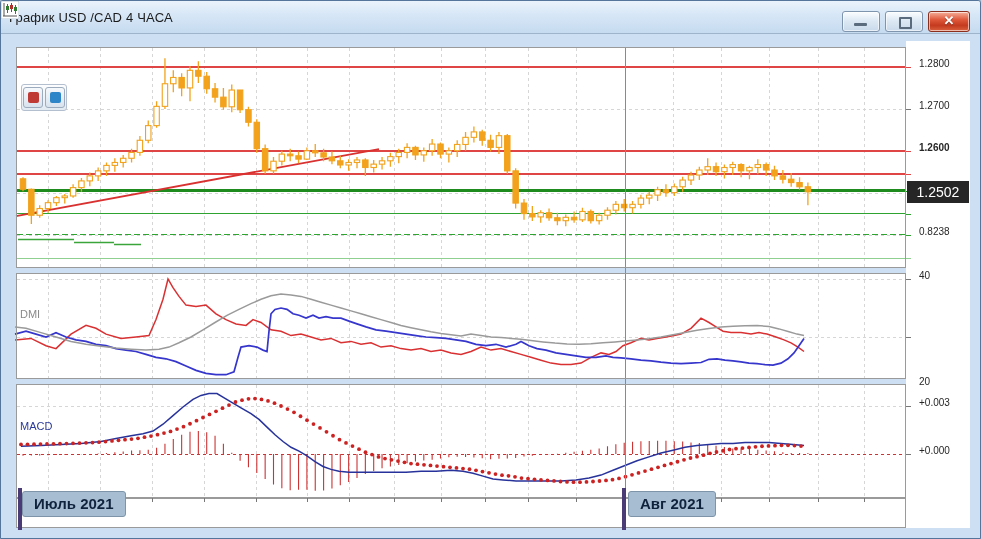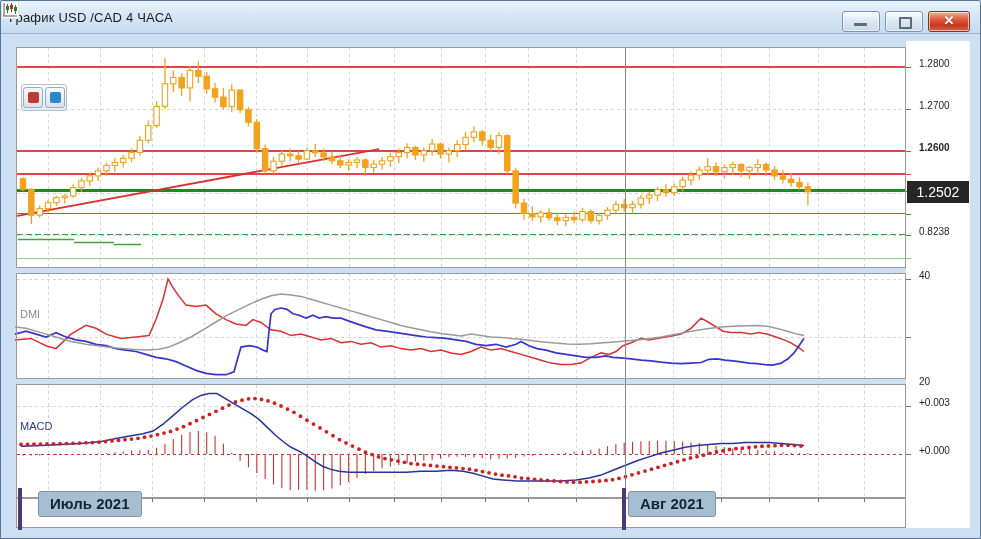--- a/index.html
+++ b/index.html
@@ -603,21 +603,21 @@
         </div>
       <div class="lgbtn">
           <span class="chip" id="chip1" style="background: rgb(46, 134, 200);"></span>
         </div>
     </div>
 
     <div class="panel-label" id="dmi-label">DMI</div>
     <div class="panel-label" id="macd-label">MACD</div>
 
     <div class="month-bar" id="mbar0" style="left: 17px;"></div>
-    <div class="month-box" id="mbox0" style="left: 21px; margin-left: 16px;">Июль 2021</div>
+    <div class="month-box" id="mbox0" style="left: 21px;">Июль 2021</div>
     <div class="month-bar" id="mbar1" style="left: 621px;"></div>
     <div class="month-box" id="mbox1" style="left: 627px;">Авг 2021</div>
 
     <div class="badge" id="price-badge" style="top: 146.787px;">1.2502</div>
 
     <div id="labels-layer">
         <div class="axis-label" style="left: 918px; top: 24px;">1.2800</div>
         <div class="axis-label" style="left: 918px; top: 65.875px;">1.2700</div>
         <div class="axis-label" style="left: 918px; top: 107.75px; font-weight: bold;">1.2600</div>
         <div class="axis-label" style="left: 918px; top: 191.5px;">0.8238</div>

